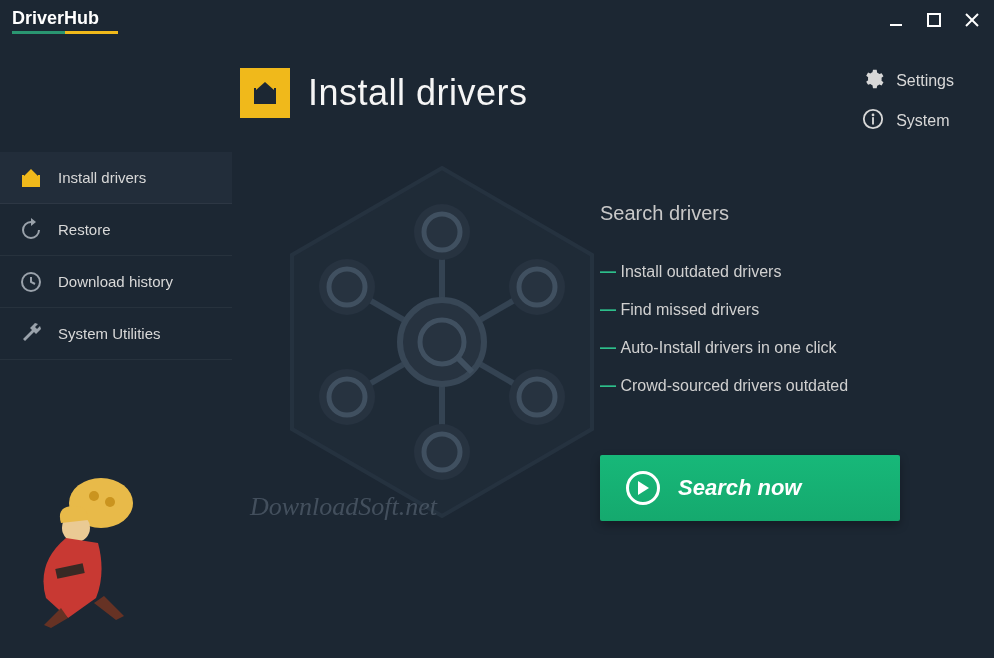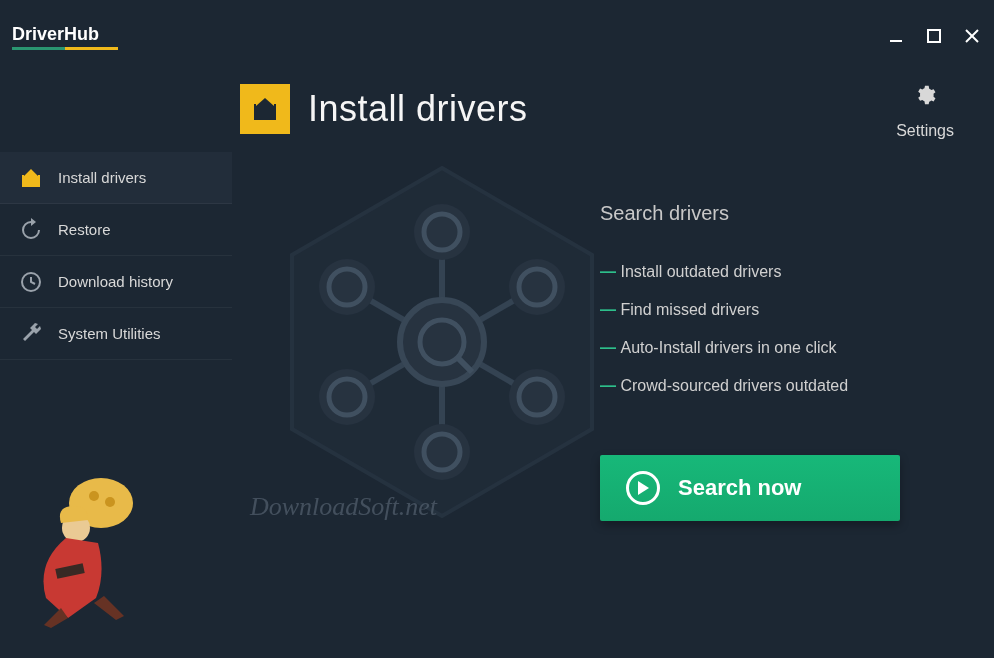--- a/index.html
+++ b/index.html
@@ -11,21 +11,20 @@
       color: #e8e8e8;
       overflow: hidden;
       position: relative;
     }
     .titlebar {
       height: 40px;
       display: flex;
       align-items: center;
       padding: 0 12px;
       background: #1c2733;
-      margin-top: 16px;
     }
     .logo {
       font-size: 18px;
       font-weight: 700;
       color: #fff;
     }
     .logo-underline {
       position: relative;
       top: 2px;
       width: 106px;
@@ -78,21 +77,20 @@
       flex-direction: column;
       gap: 14px;
     }
     .header-action {
       display: flex;
       align-items: center;
       gap: 12px;
       cursor: pointer;
       font-size: 16px;
       color: #d8d8d8;
-      flex-direction: column;
     }
     .sidebar {
       position: absolute;
       left: 0;
       top: 152px;
       width: 232px;
     }
     .sidebar-item {
       height: 52px;
       display: flex;
@@ -177,20 +175,21 @@
       display: flex;
       align-items: center;
       padding: 0 26px;
       gap: 18px;
       cursor: pointer;
       font-size: 22px;
       font-weight: 600;
       color: #fff;
       box-shadow: 0 4px 10px rgba(0,0,0,0.3);
       border-radius: 2px;
+      font-style: italic;
     }
     .play-circle {
       width: 34px;
       height: 34px;
       border-radius: 50%;
       border: 3px solid #fff;
       display: flex;
       align-items: center;
       justify-content: center;
     }

